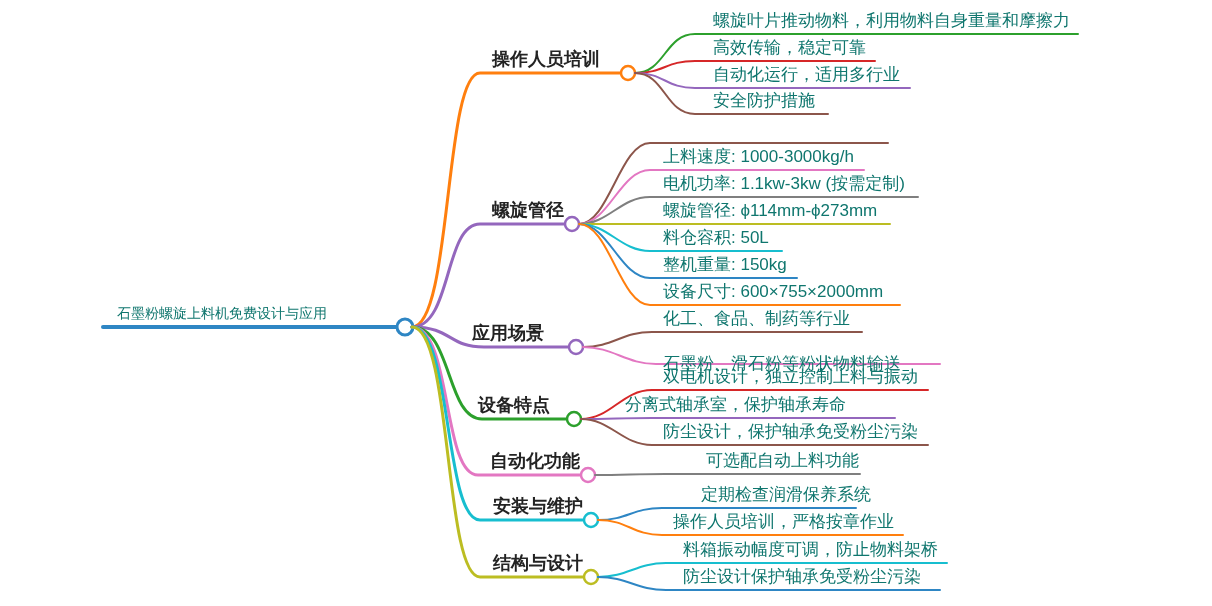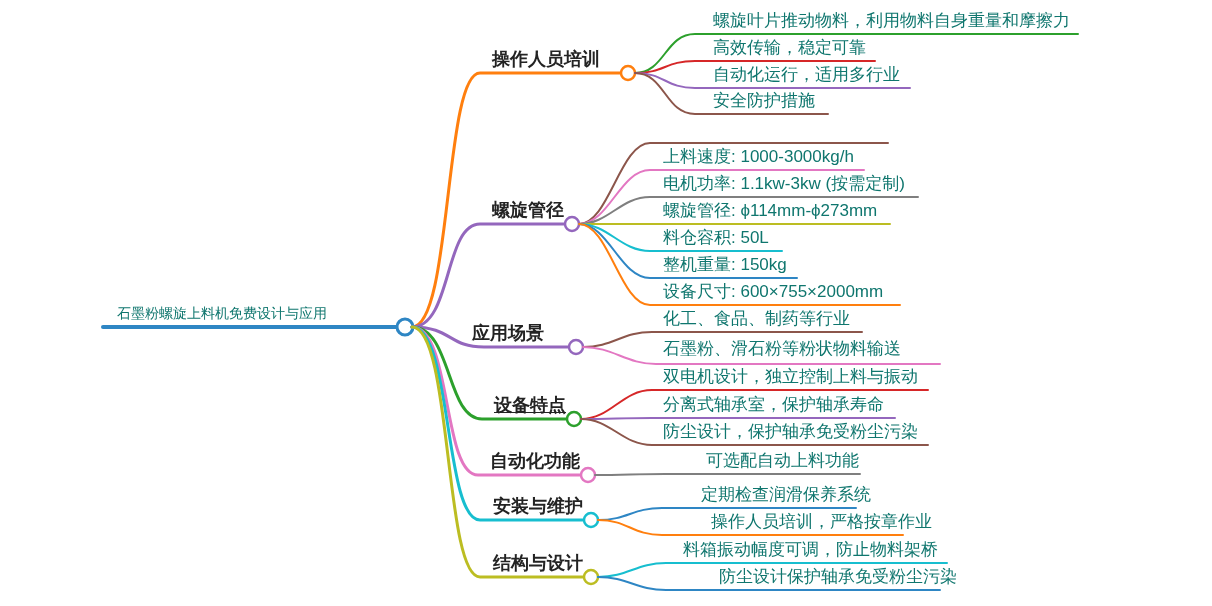--- a/index.html
+++ b/index.html
@@ -62,26 +62,26 @@
     <div class="node leaf" style="left: 713px; top: 91px;">安全防护措施</div>
     <div class="node branch" style="left: 492px; top: 200px;">螺旋管径</div>
     <div class="node leaf" style="left: 663px; top: 147px;">上料速度: 1000-3000kg/h</div>
     <div class="node leaf" style="left: 663px; top: 174px;">电机功率: 1.1kw-3kw (按需定制)</div>
     <div class="node leaf" style="left: 663px; top: 201px;">螺旋管径: ϕ114mm-ϕ273mm</div>
     <div class="node leaf" style="left: 663px; top: 228px;">料仓容积: 50L</div>
     <div class="node leaf" style="left: 663px; top: 255px;">整机重量: 150kg</div>
     <div class="node leaf" style="left: 663px; top: 282px;">设备尺寸: 600×755×2000mm</div>
     <div class="node branch" style="left: 472px; top: 323px;">应用场景</div>
     <div class="node leaf" style="left: 663px; top: 309px;">化工、食品、制药等行业</div>
-    <div class="node leaf" style="left: 663px; top: 339px; text-align: center;">石墨粉、滑石粉等粉状物料输送</div>
-    <div class="node branch" style="left: 494px; top: 395px; text-decoration: underline;">设备特点</div>
+    <div class="node leaf" style="left: 663px; top: 354px; text-align: center;">石墨粉、滑石粉等粉状物料输送</div>
+    <div class="node branch" style="left: 478px; top: 395px;">设备特点</div>
     <div class="node leaf" style="left: 663px; top: 367px;">双电机设计，独立控制上料与振动</div>
-    <div class="node leaf" style="left: 663px; top: 395px;">分离式轴承室，保护轴承寿命</div>
+    <div class="node leaf" style="left: 625px; top: 395px;">分离式轴承室，保护轴承寿命</div>
     <div class="node leaf" style="left: 663px; top: 422px; text-align: center;">防尘设计，保护轴承免受粉尘污染</div>
     <div class="node branch" style="left: 490px; top: 451px;">自动化功能</div>
     <div class="node leaf" style="left: 682px; top: 451px; margin-left: 24px;">可选配自动上料功能</div>
     <div class="node branch" style="left: 493px; top: 496px;">安装与维护</div>
     <div class="node leaf" style="left: 673px; top: 485px; margin-left: 28px;">定期检查润滑保养系统</div>
-    <div class="node leaf" style="left: 711px; top: 512px; font-family: Liberation Serif, serif;">操作人员培训，严格按章作业</div>
+    <div class="node leaf" style="left: 673px; top: 512px; font-family: Liberation Serif, serif;">操作人员培训，严格按章作业</div>
     <div class="node branch" style="left: 493px; top: 553px;">结构与设计</div>
     <div class="node leaf" style="left: 683px; top: 540px;">料箱振动幅度可调，防止物料架桥</div>
-    <div class="node leaf" style="left: 683px; top: 567px; margin-left: 36px;">防尘设计保护轴承免受粉尘污染</div>
+    <div class="node leaf" style="left: 683px; top: 567px;">防尘设计保护轴承免受粉尘污染</div>
   </div>
 
 </body></html>

